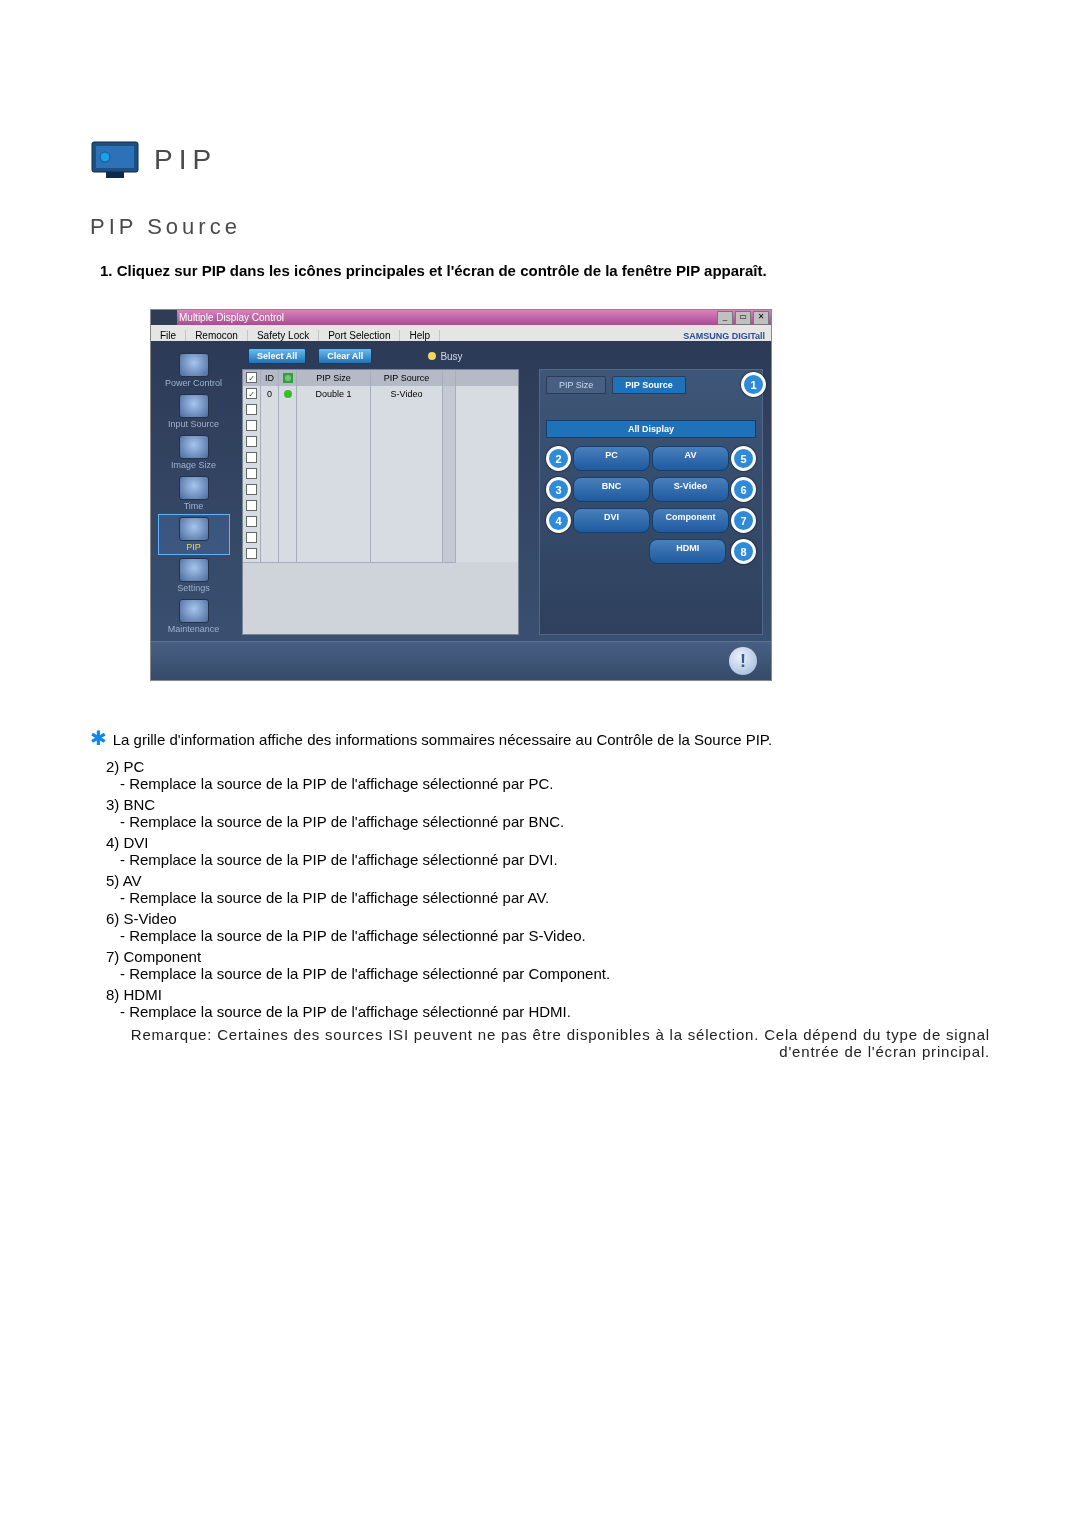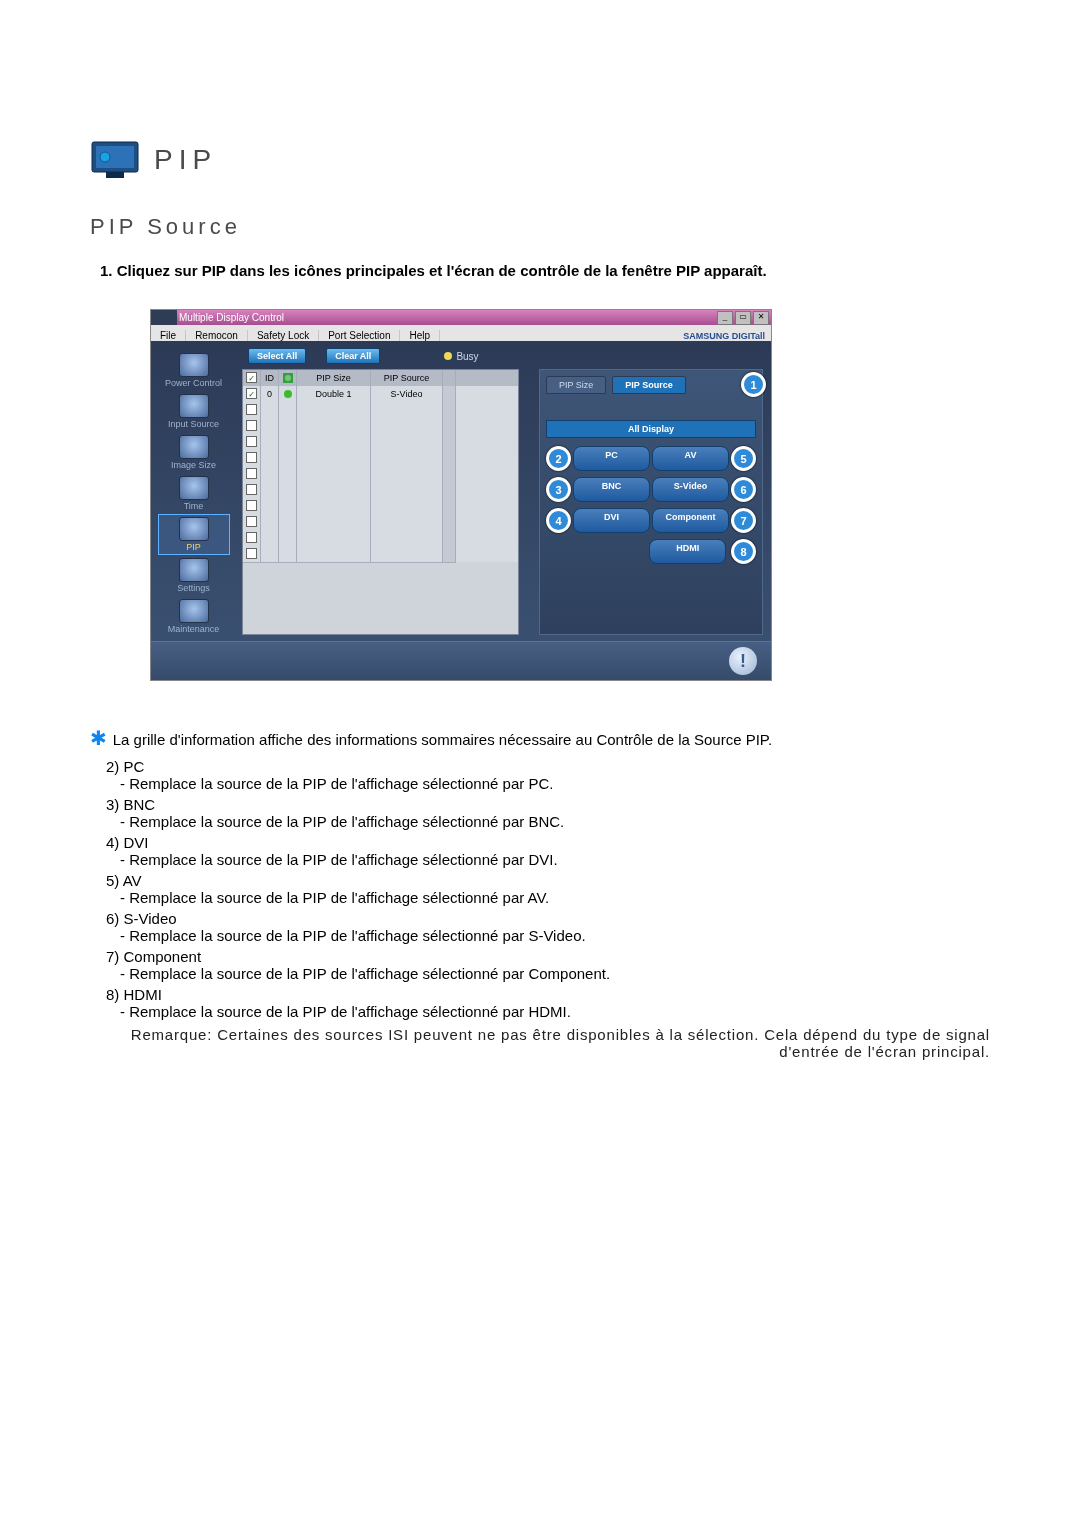--- a/index.html
+++ b/index.html
@@ -136,21 +136,21 @@
   .content-pane {
     flex: 1;
     padding: 6px 8px 6px 6px;
     display: flex;
     flex-direction: column;
     gap: 4px;
   }
   .toolbar {
     display: flex;
     align-items: center;
-    gap: 20px;
+    gap: 12px;
     height: 18px;
     padding-left: 6px;
   }
   .tbtn {
     background: linear-gradient(#6dbdf0,#1f72b8);
     color: #fff;
     font-weight: bold;
     font-size: 9px;
     padding: 2px 8px;
     border: 1px solid #10406b;

